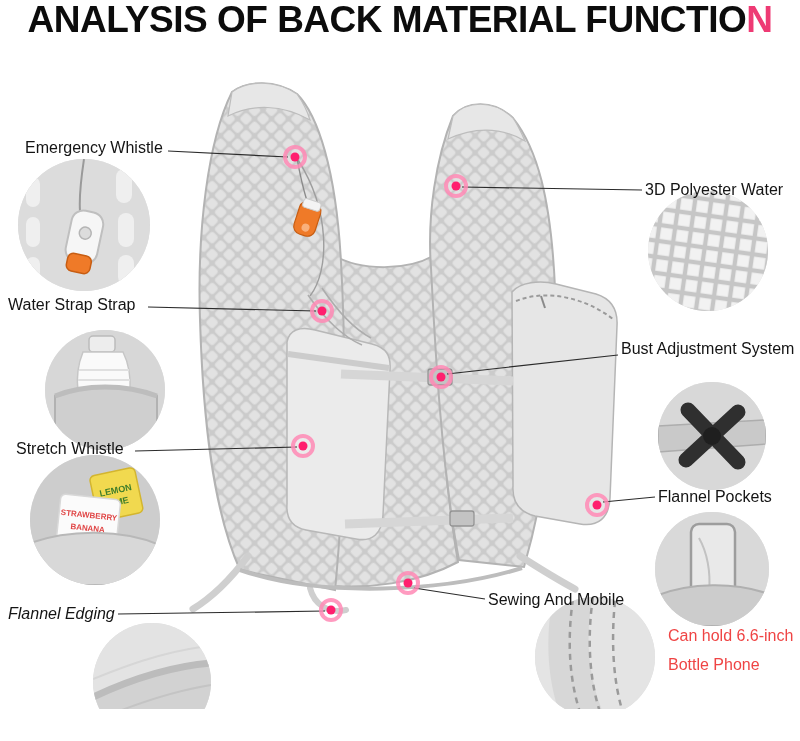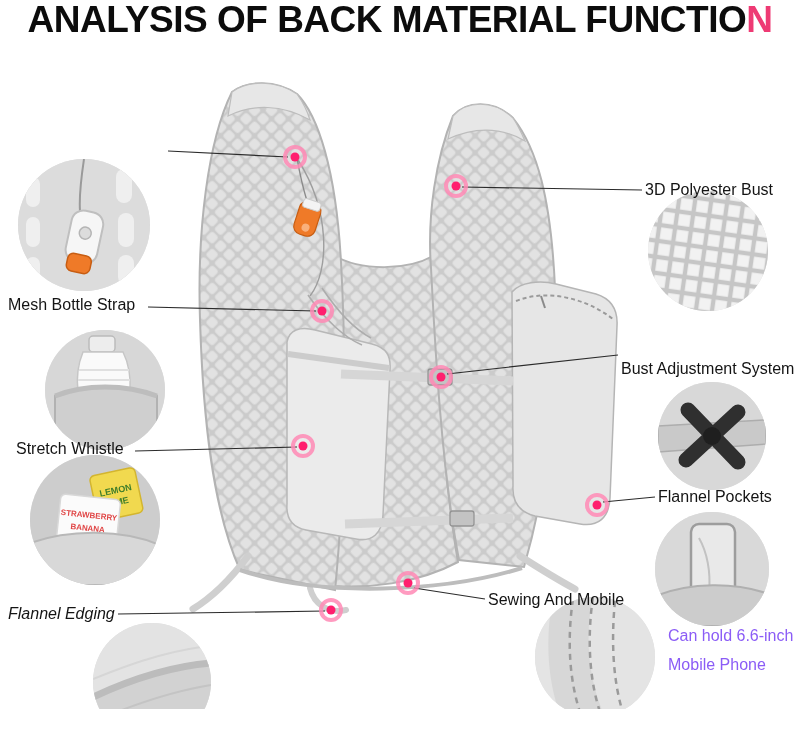--- a/index.html
+++ b/index.html
@@ -11,36 +11,36 @@
     position:absolute;top:0;left:0;right:0;margin:0;text-align:center;
     font-size:37px;font-weight:800;letter-spacing:-0.5px;color:#0c0c0c;line-height:1.1;
     white-space:nowrap;
   }
   .page-title .accent{color:#ee3a74;}
   .diagram-svg{position:absolute;left:0;top:0;z-index:2;}
   .callout-label{
     position:absolute;z-index:5;font-size:16px;color:#141414;white-space:nowrap;
   }
   .note-line{
-    position:absolute;z-index:5;font-size:16px;color:#8b5cf6;white-space:nowrap;
+    position:absolute;z-index:5;font-size:16px;color:#ef4444;white-space:nowrap;
   }
   .thumb{
     position:absolute;border-radius:50%;overflow:hidden;z-index:1;
     background:#dedede;
   }
   .thumb svg{display:block;width:100%;height:100%;}
   .bottom-divider{
     position:absolute;left:30px;top:724px;width:740px;height:0;
     border-bottom:4px dotted #9c9c9c;z-index:3;
   }
   
   #lbl-whistle{left:25px;top:139px;}
   #lbl-mesh{left:645px;top:181px;}
   #lbl-bottle{left:8px;top:296px;}
-  #lbl-bust{left:621px;top:360px;}
+  #lbl-bust{left:621px;top:340px;}
   #lbl-stretch{left:16px;top:440px;}
   #lbl-zipper{left:658px;top:488px;}
   #lbl-flannel{left:8px;top:605px;font-style:italic;}
   #lbl-sewing{left:488px;top:591px;}
   #note-1{left:668px;top:627px;}
   #note-2{left:668px;top:656px;}
   
   #thumb-whistle{left:18px;top:159px;width:132px;height:132px;}
   #thumb-bottle{left:45px;top:330px;width:120px;height:120px;}
   #thumb-snacks{left:30px;top:455px;width:130px;height:130px;}
@@ -251,26 +251,27 @@
       <rect width="120" height="120" fill="#e4e4e4"></rect>
       <path d="M18,0 C10,40 12,84 26,120 L70,120 C52,80 50,36 58,0 Z" fill="#d7d7d7"></path>
       <g stroke="#9a9a9a" stroke-width="2.5" stroke-dasharray="6 5" fill="none">
         <path d="M38,2 C32,42 34,84 46,118"></path>
         <path d="M58,0 C52,40 54,84 66,118"></path>
         <path d="M80,4 C76,44 78,84 88,116"></path>
       </g>
     </svg>
   </div>
 
-  <div class="callout-label" id="lbl-mesh">3D Polyester Bust</div>
-  <div class="callout-label" id="lbl-bottle">Mesh Bottle Strap</div>
+  <div class="callout-label" id="lbl-whistle">Emergency Whistle</div>
+  <div class="callout-label" id="lbl-mesh">3D Polyester Water</div>
+  <div class="callout-label" id="lbl-bottle">Water Strap Strap</div>
   <div class="callout-label" id="lbl-bust">Bust Adjustment System</div>
   <div class="callout-label" id="lbl-stretch">Stretch Whistle</div>
   <div class="callout-label" id="lbl-zipper">Flannel Pockets</div>
   <div class="callout-label" id="lbl-flannel">Flannel Edging</div>
   <div class="callout-label" id="lbl-sewing">Sewing And Mobile</div>
 
   <div class="note-line" id="note-1">Can hold 6.6-inch</div>
-  <div class="note-line" id="note-2">Mobile Phone</div>
+  <div class="note-line" id="note-2">Bottle Phone</div>
 
   <div class="bottom-divider"></div>
 
 </div>
 
 </body></html>

